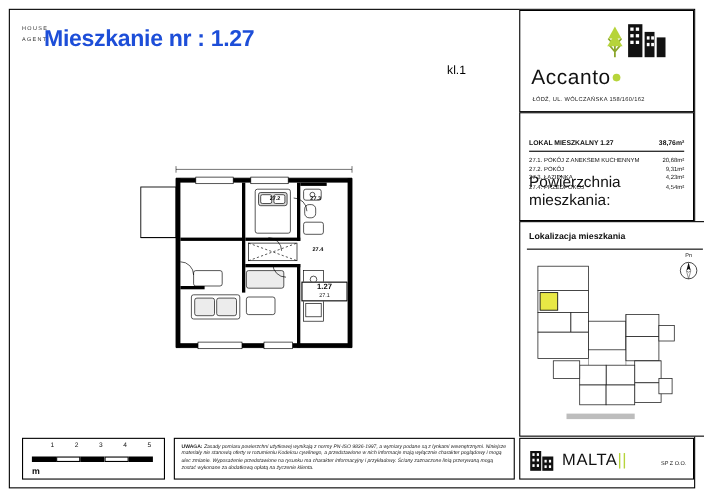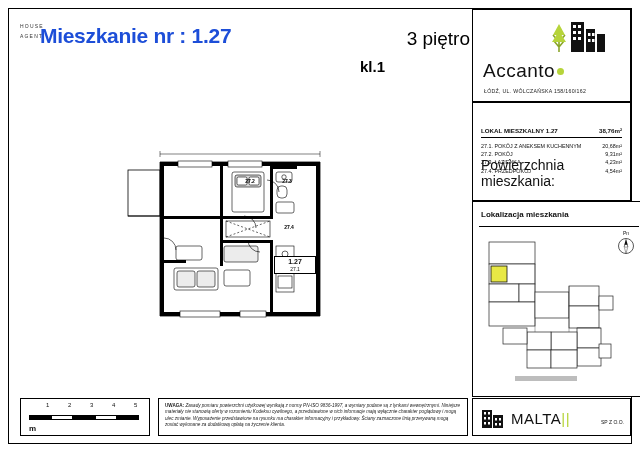--- a/index.html
+++ b/index.html
@@ -7,21 +7,21 @@
   .sheet{position:relative;width:640px;height:452px;box-sizing:border-box;background:#fff;}
   .frame{position:absolute;left:8px;top:8px;width:624px;height:436px;border:1px solid #000;box-sizing:border-box;}
 
   
   .logo-hf{position:absolute;left:20px;top:20px;width:60px;height:50px;}
   .logo-hf .mono{font-family:"Liberation Serif",serif;font-size:26px;letter-spacing:-1px;line-height:26px;color:#111;}
   .logo-hf .sub{font-size:5px;letter-spacing:1.2px;color:#333;line-height:7px;margin-top:3px;}
 
   .title{position:absolute;left:40px;top:24px;font-size:21px;font-weight:bold;letter-spacing:-0.3px;color:#1d4ed8;}
   .floor{position:absolute;left:360px;top:28px;width:110px;text-align:right;font-size:19px;color:#000;}
-  .stair{position:absolute;left:360px;top:58px;width:110px;text-align:left;font-size:15px;color:#000;font-weight:bold;}
+  .stair{position:absolute;left:360px;top:58px;width:110px;text-align:center;font-size:11px;color:#000;}
 
   
   .rcol{position:absolute;left:472px;top:9px;width:159px;height:379px;}
   .rbox{position:absolute;left:0;border:1px solid #000;box-sizing:border-box;background:#fff;}
   .box-brand{top:0;width:159px;height:93px;}
   .box-area{top:93px;width:159px;height:99px;}
   .box-loc{top:192px;width:174px;height:196px;}
 
   .brand-mark{position:absolute;left:76px;top:8px;width:60px;height:36px;}
   .brand-mark svg{display:block;}
@@ -73,21 +73,20 @@
 
 <div class="sheet">
   <div class="frame"></div>
 
   <div class="logo-hf">
     <div class="sub">HOUSE</div>
     <div class="sub">AGENT</div>
   </div>
 
   <div class="title">Mieszkanie nr : 1.27</div>
-  <div class="floor">3 piętro</div>
   <div class="stair">kl.1</div>
 
   <div class="rcol">
 
     <div class="rbox box-brand">
       <div class="brand-mark">
         <svg width="60" height="36" viewBox="0 0 60 36">
           <rect x="22" y="4" width="13" height="30" fill="#111"></rect>
           <rect x="37" y="11" width="9" height="23" fill="#111"></rect>
           <rect x="48" y="16" width="8" height="18" fill="#111"></rect>

